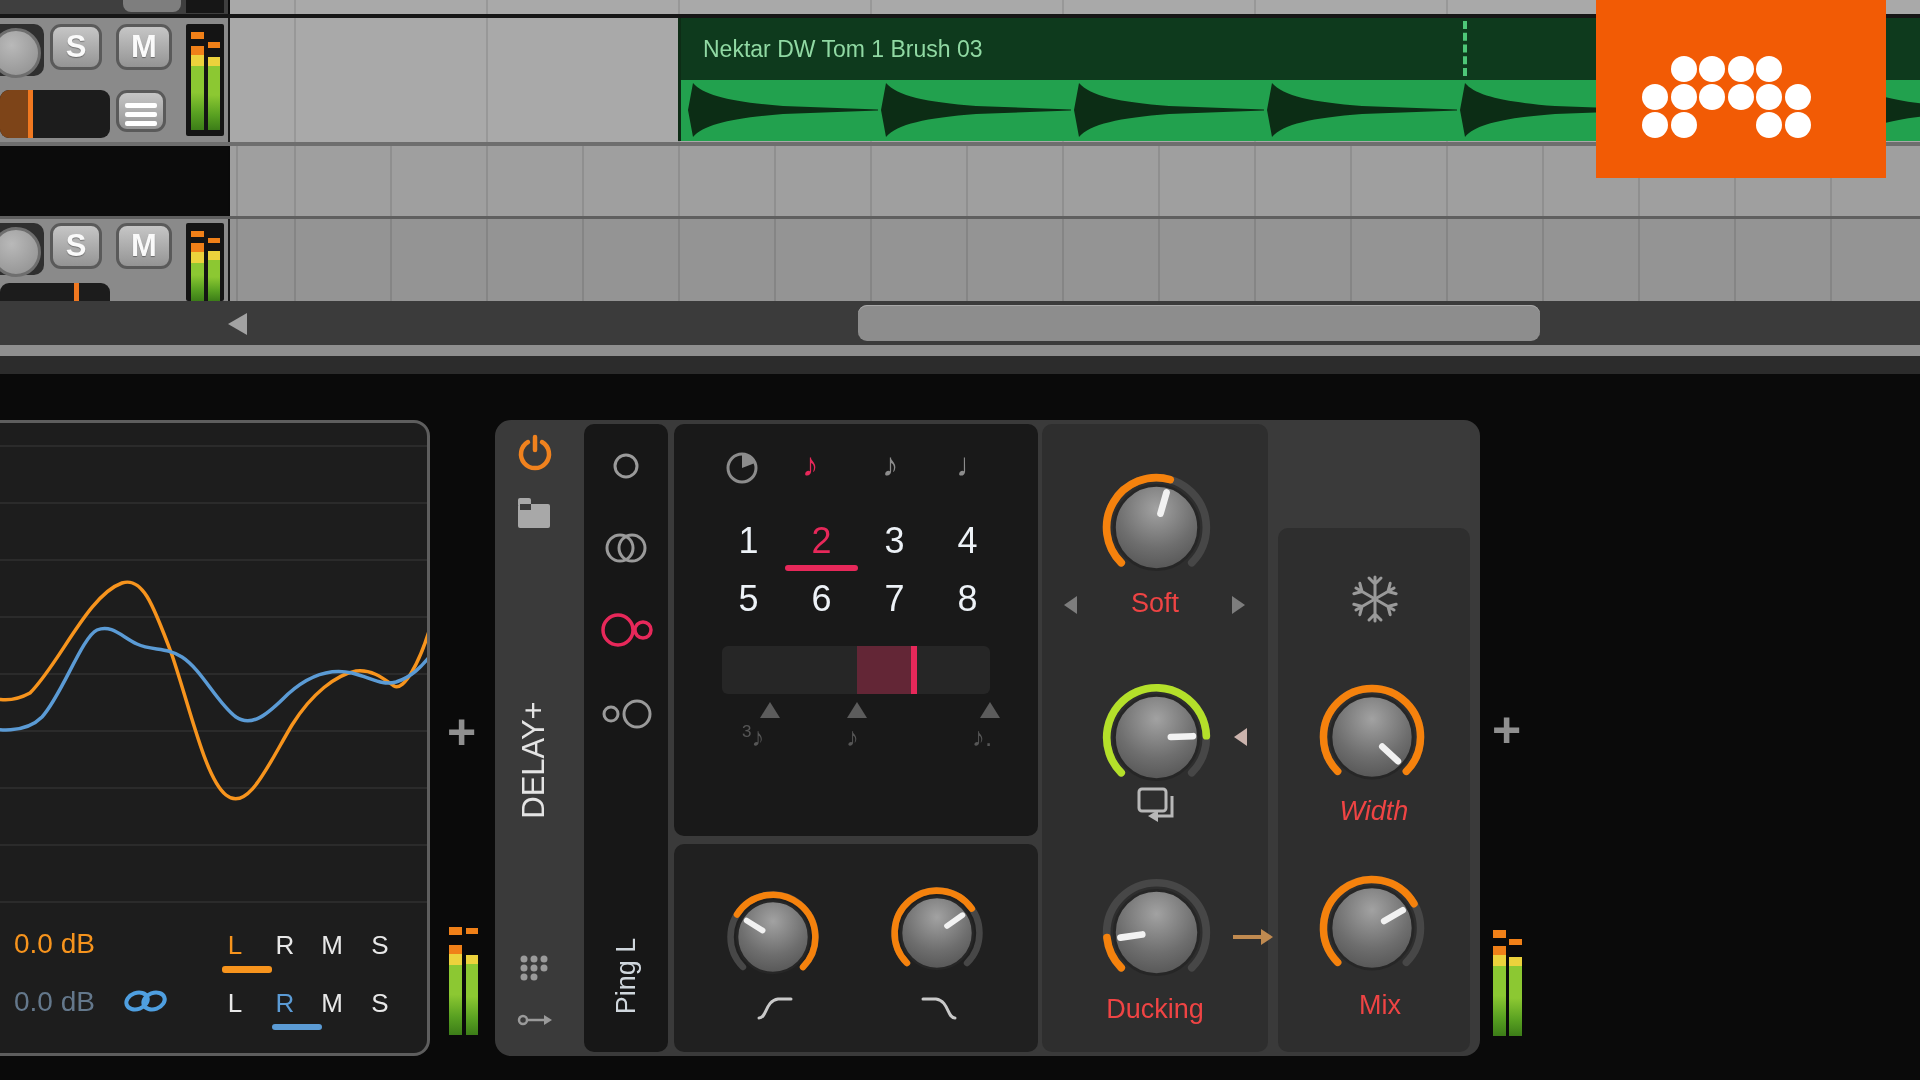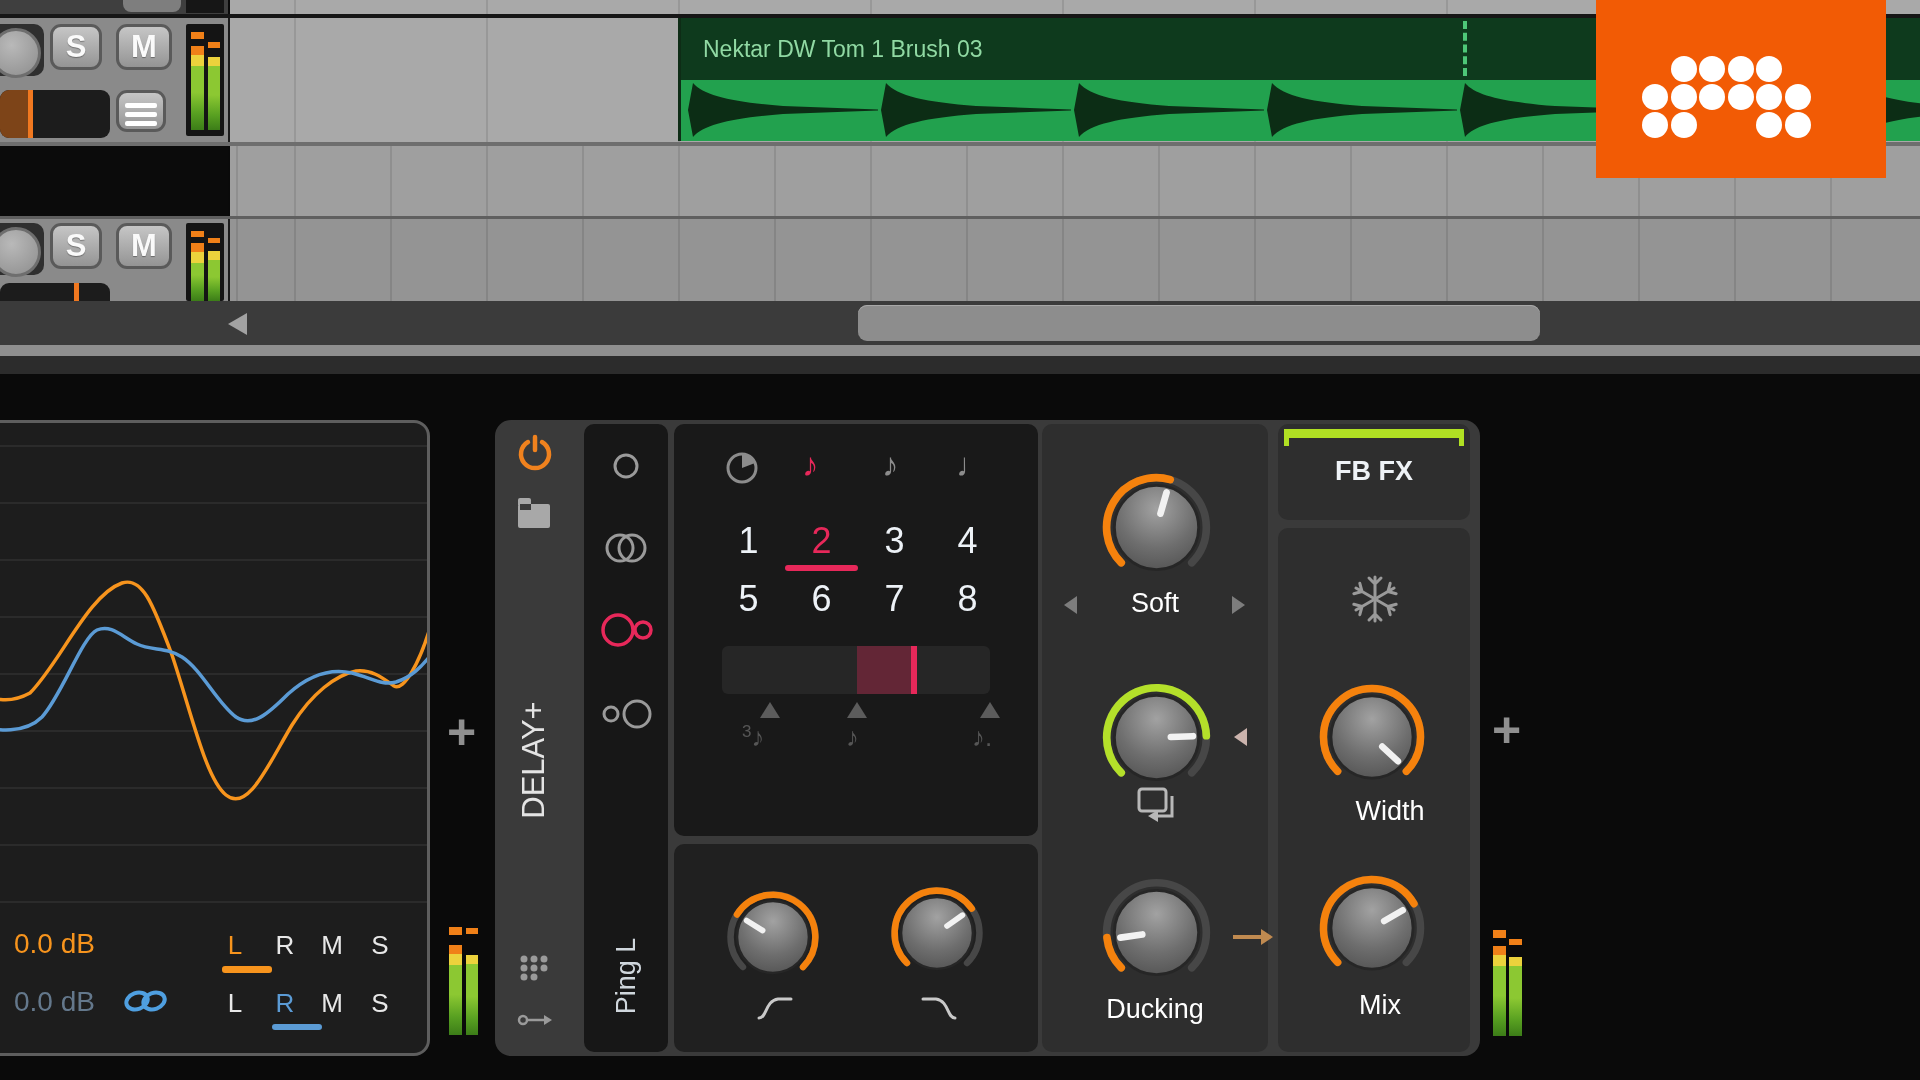--- a/index.html
+++ b/index.html
@@ -51,21 +51,21 @@
               border:3px solid #5e5e5e;border-radius:16px;box-sizing:border-box;overflow:hidden;}
   .scopegrid div{position:absolute;left:0;width:100%;height:2px;background:#2b2b2b;}
   .gaintxt{font-size:28px;}
   .chlbl{font-size:26px;color:#e8e8e8;width:34px;text-align:center;}
   .uline{height:7px;border-radius:3px;}
 
   .device{left:495px;top:420px;width:985px;height:636px;background:#3a3a3a;border-radius:16px;}
   .dpanel{position:absolute;background:#191919;border-radius:10px;}
   .vtext{text-align:center;transform:rotate(-90deg);color:#e4e4e4;}
   .knob{position:absolute;}
-  .knoblbl{position:absolute;text-align:center;color:#ffffff;font-size:27px;}
+  .knoblbl{position:absolute;text-align:center;color:#ef4444;font-size:27px;}
   .tri-l{width:0;height:0;border-top:9px solid transparent;border-bottom:9px solid transparent;border-right:13px solid #7d7d7d;}
   .tri-r{width:0;height:0;border-top:9px solid transparent;border-bottom:9px solid transparent;border-left:13px solid #7d7d7d;}
   .tri-up{width:0;height:0;border-left:10px solid transparent;border-right:10px solid transparent;border-bottom:16px solid #5c5c5c;}
   .num{width:73px;text-align:center;font-size:36px;color:#edf2f7;}
   .num.sel{color:#e7285a;}
   .noteglyph{font-size:33px;}
   .slider{background:#262626;border-radius:6px;}
   .limebar{position:absolute;left:6px;top:5px;width:180px;height:9px;background:#b0e023;}
   .limebar:before,.limebar:after{content:"";position:absolute;top:0;width:5px;height:17px;background:#b0e023;}
   .limebar:before{left:0;} .limebar:after{right:0;}
@@ -367,44 +367,40 @@
     <line x1="45.14597896887645" y1="62.08759651440098" x2="22.36981338782033" y2="65.28857783648249" stroke="#f2f2f2" stroke-width="7" stroke-linecap="round"></line>
   </svg></div>
       <div class="knoblbl" style="left:0;top:570px;width:226px;">Ducking</div>
     </div>
 
     <svg class="abs" style="left:736px;top:506px;" width="44" height="22">
       <line x1="2" y1="11" x2="32" y2="11" stroke="#c08a50" stroke-width="4"></line>
       <path d="M30,3 L42,11 L30,19 Z" fill="#c08a50"></path>
     </svg>
 
-    <div class="dpanel" style="left:783px;top:4px;width:192px;height:96px;background:#2e2e2e;">
-      <div class="limebar"></div>
-      <div class="abs" style="left:0;top:32px;width:192px;text-align:center;color:#eef2f6;font-size:27px;font-weight:600;">FB FX</div>
-    </div>
 
     <div class="dpanel" style="left:783px;top:108px;width:192px;height:524px;background:#2e2e2e;">
       <svg class="abs" style="left:70px;top:44px;" width="54" height="54">
         <defs>
             <path id="spk" d="M27,27 L27,5 M27,12 L21,6 M27,12 L33,6" stroke="#9a9a9a" stroke-width="3" stroke-linecap="round" fill="none"></path>
           </defs>
         <use href="#spk"></use>
           <use href="#spk" transform="rotate(60 27 27)"></use>
           <use href="#spk" transform="rotate(120 27 27)"></use>
         <use href="#spk" transform="rotate(180 27 27)"></use>
           <use href="#spk" transform="rotate(240 27 27)"></use>
           <use href="#spk" transform="rotate(300 27 27)"></use>
       </svg>
       <div class="knob" style="left: 38px; top: 153px; width: 112px; height: 112px;"><svg width="112" height="112" viewBox="0 0 120 120">
     <path d="M23.2,96.8 A52,52 0 1 1 96.8,96.8" fill="none" stroke="#474747" stroke-width="8" stroke-linecap="round"></path>
     <path d="M23.2,96.8 A52,52 0 1 1 96.8,96.8" fill="none" stroke="#f5820d" stroke-width="8" stroke-linecap="round"></path>
     <circle cx="60" cy="60" r="44" fill="url(#kgrad)" stroke="#262626" stroke-width="3"></circle>
     <line x1="70.97030552428755" y1="70.22997540093748" x2="87.79144066152848" y2="85.91593768237493" stroke="#f2f2f2" stroke-width="7" stroke-linecap="round"></line>
   </svg></div>
-      <div class="knoblbl" style="left:16px;top:268px;width:192px;">Width</div>
+      <div class="knoblbl" style="left:0;top:268px;width:192px;font-style:italic;">Width</div>
       <div class="knob" style="left: 38px; top: 344px; width: 112px; height: 112px;"><svg width="112" height="112" viewBox="0 0 120 120">
     <path d="M23.2,96.8 A52,52 0 1 1 96.8,96.8" fill="none" stroke="#474747" stroke-width="8" stroke-linecap="round"></path>
     <path d="M23.2,96.8 A52,52 0 1 1 105.0,34.0" fill="none" stroke="#f5820d" stroke-width="8" stroke-linecap="round"></path>
     <circle cx="60" cy="60" r="44" fill="url(#kgrad)" stroke="#262626" stroke-width="3"></circle>
     <line x1="72.99038105676658" y1="52.5" x2="92.90896534380866" y2="41" stroke="#f2f2f2" stroke-width="7" stroke-linecap="round"></line>
   </svg></div>
       <div class="knoblbl" style="left:6px;top:462px;width:192px;">Mix</div>
     </div>
   </div>
 </div>

